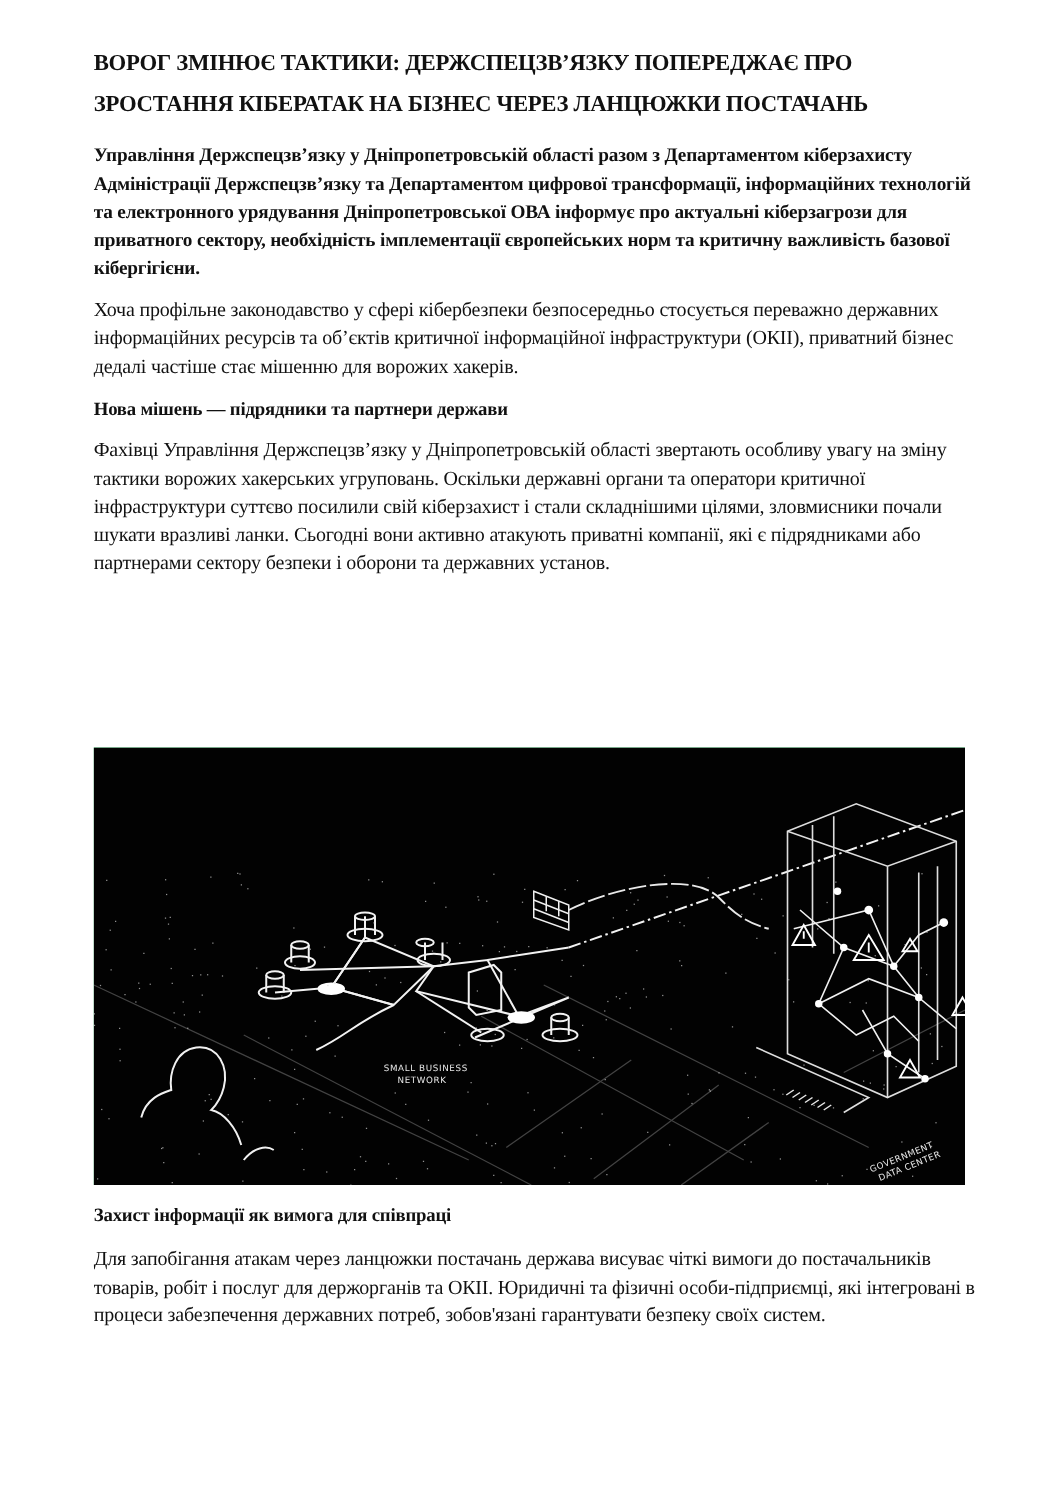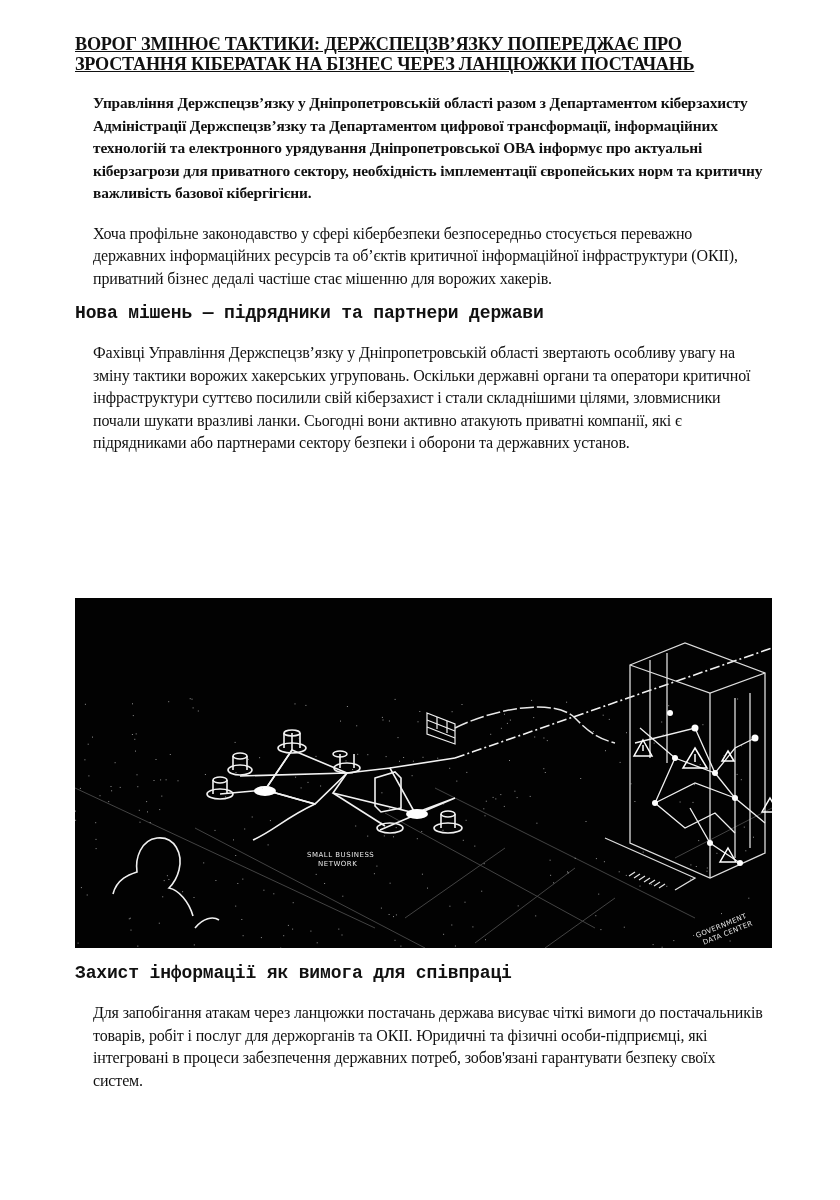--- a/index.html
+++ b/index.html
@@ -4,28 +4,27 @@
   <style>
     html, body { margin: 0; padding: 0; background: #ffffff; }
     body {
       width: 840px; height: 1200px; position: relative; overflow: hidden;
       font-family: "Liberation Serif", "DejaVu Serif", serif;
       color: #111111;
     }
     .page { position: absolute; left: 75px; top: 34px; width: 710px; }
     h1.title {
       margin: 0 0 14px 0;
-      font-size: 18.2px; line-height: 20px; font-weight: bold;
+      font-size: 18.2px; line-height: 33px; font-weight: bold;
       letter-spacing: -0.25px;
-      text-decoration: underline;
     }
-    p { margin: 18px; }
+    p { margin: 0; }
     .lead { font-weight: bold; font-size: 15.4px; line-height: 22.5px; margin-bottom: 11px; letter-spacing: -0.15px; }
     .body { font-size: 16px; line-height: 22.5px; margin-bottom: 12px; letter-spacing: -0.15px; }
-    h2.sub { margin: 0 0 11px 0; font-size: 18px; line-height: 22px; font-weight: bold; letter-spacing: -0.15px; font-family: Liberation Mono, monospace; }
+    h2.sub { margin: 0 0 11px 0; font-size: 15px; line-height: 22px; font-weight: bold; letter-spacing: -0.15px; }
     .quote { font-size: 15.4px; line-height: 22.5px; margin: 13px 0 0 41px; width: 672px; letter-spacing: -0.15px; }
     .figure {
       position: absolute; left: 75px; top: 598px; width: 697px; height: 350px;
       background: #15803d; overflow: hidden;
     }
     .figure svg { display: block; width: 697px; height: 350px; }
     .section3 { position: absolute; left: 75px; top: 962px; width: 710px; }
   </style>
 </head>
 <body>

